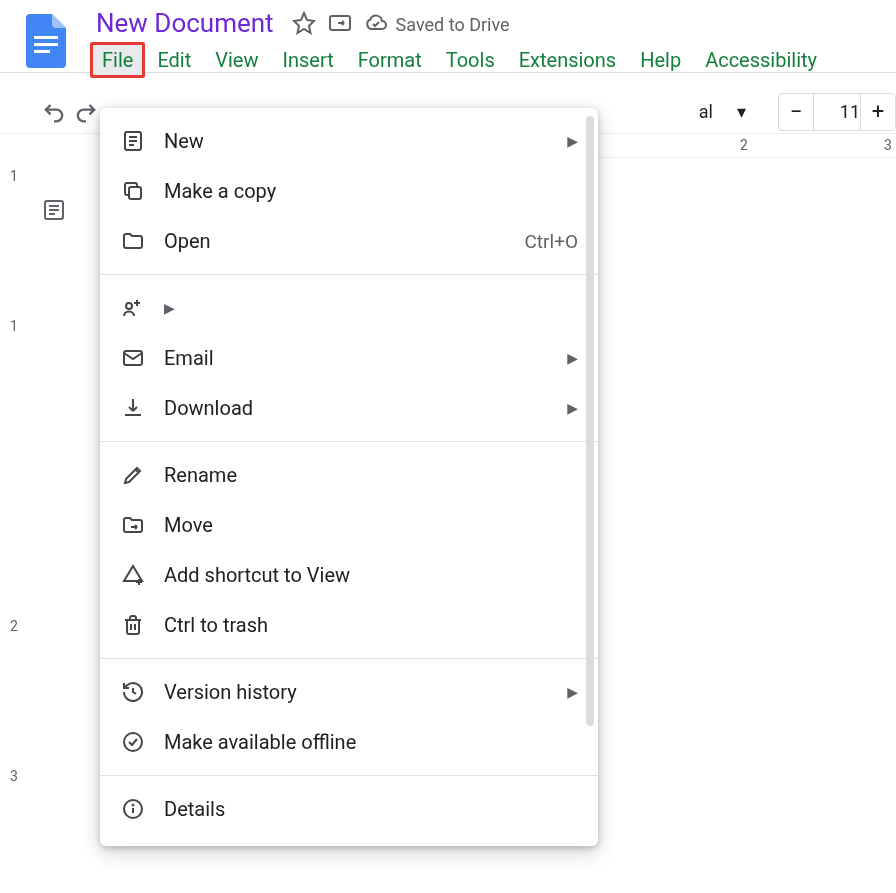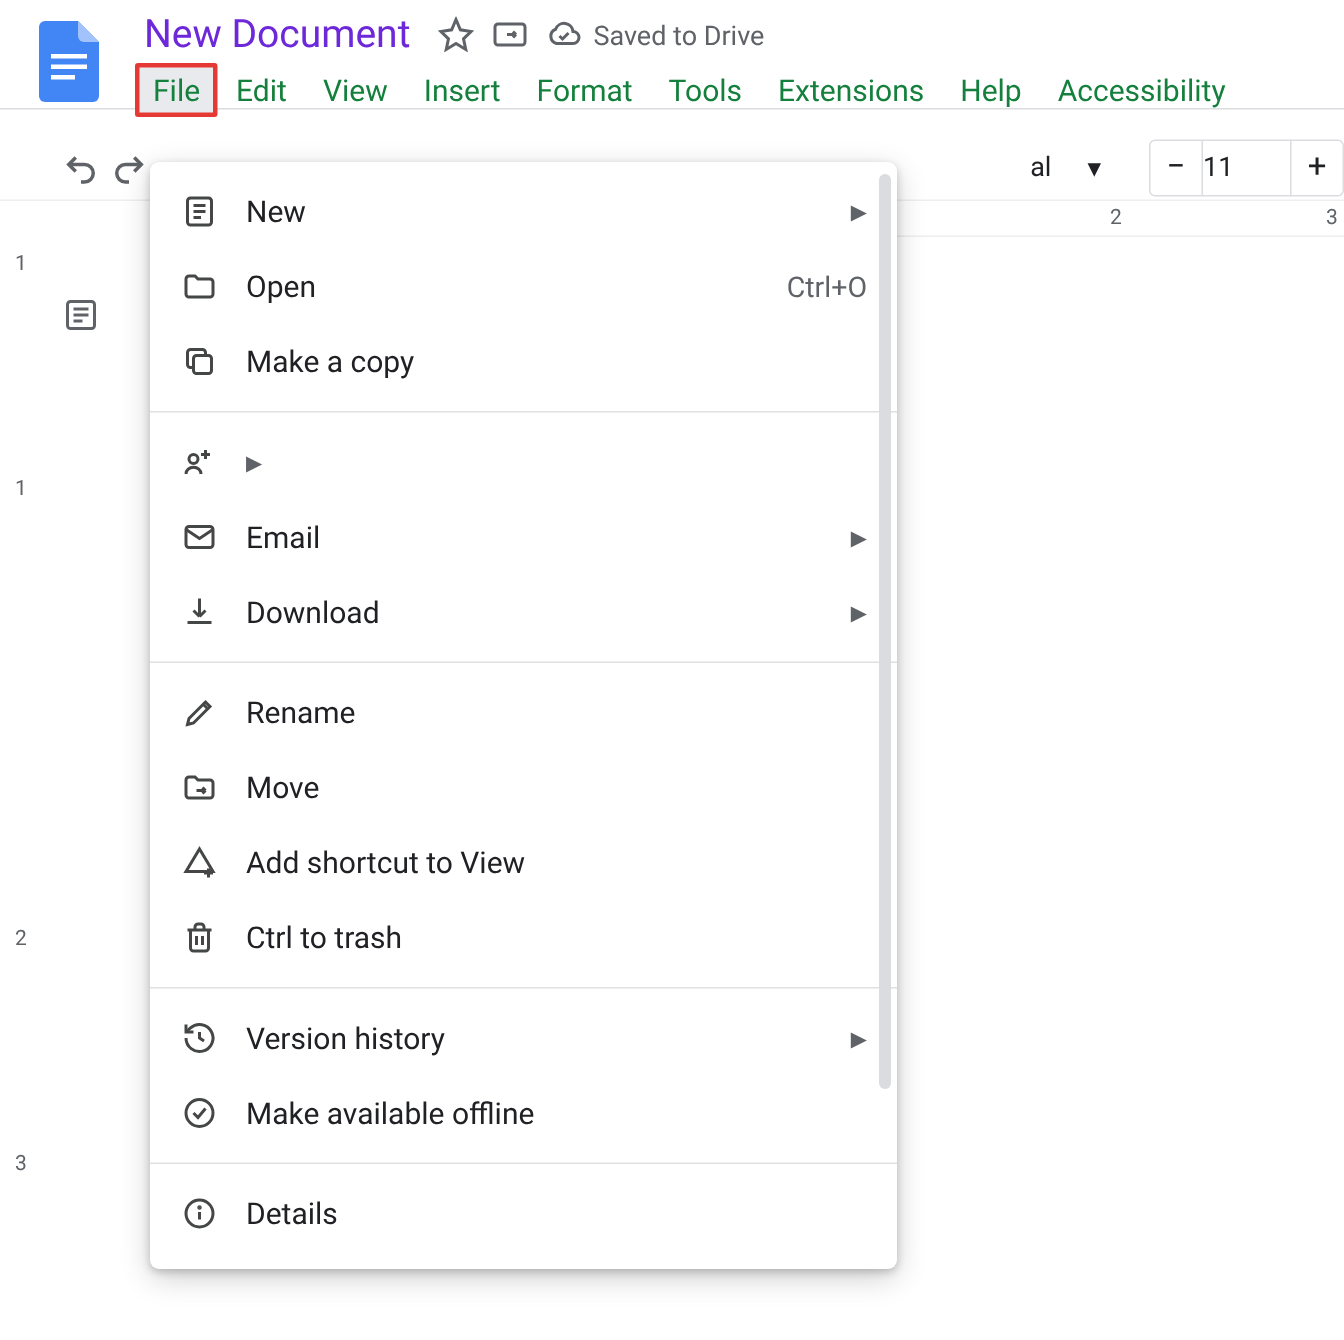--- a/index.html
+++ b/index.html
@@ -91,21 +91,21 @@
       color: #202124;
     }
     .font-size-box {
       display: flex;
       align-items: center;
       border: 1px solid #dadce0;
       border-radius: 4px;
       margin-left: 18px;
     }
     .fs-btn { width: 34px; height: 36px; display:flex; align-items:center; justify-content:center; color:#202124; font-size:22px; }
-    .fs-val { width: 60px; text-align:left; font-size:18px; border-left:1px solid #dadce0; border-right:1px solid #dadce0; line-height:36px; }
+    .fs-val { width: 48px; text-align:right; font-size:18px; border-left:1px solid #dadce0; border-right:1px solid #dadce0; line-height:36px; }
     .ruler {
       position: relative;
       height: 24px;
       background: #fff;
       margin-left: 300px;
       border-bottom: 1px solid #eee;
     }
     .ruler-tick {
       position: absolute;
       top: 3px;
@@ -290,34 +290,34 @@
             <line x1="8" y1="12" x2="16" y2="12" stroke="currentColor" stroke-width="2"></line>
             <line x1="8" y1="16" x2="13" y2="16" stroke="currentColor" stroke-width="2"></line>
           </svg>
         </span>
         <span class="dd-label">New</span>
         <span class="dd-arrow">▶</span>
       </div>
       <div class="dd-item">
         <span class="dd-icon">
           <svg viewBox="0 0 24 24" fill="none" stroke="currentColor" stroke-width="2">
+            <rect x="8" y="8" width="12" height="12" rx="2"></rect>
+            <path d="M16 8V6a2 2 0 0 0-2-2H6a2 2 0 0 0-2 2v8a2 2 0 0 0 2 2h2"></path>
+          </svg>
+        </span>
+        <span class="dd-label">Make a copy</span>
+      </div>
+      <div class="dd-item">
+        <span class="dd-icon">
+          <svg viewBox="0 0 24 24" fill="none" stroke="currentColor" stroke-width="2">
             <path d="M3 7a2 2 0 0 1 2-2h4l2 2h8a2 2 0 0 1 2 2v8a2 2 0 0 1-2 2H5a2 2 0 0 1-2-2V7z"></path>
           </svg>
         </span>
         <span class="dd-label">Open</span>
         <span class="dd-shortcut">Ctrl+O</span>
-      </div>
-      <div class="dd-item">
-        <span class="dd-icon">
-          <svg viewBox="0 0 24 24" fill="none" stroke="currentColor" stroke-width="2">
-            <rect x="8" y="8" width="12" height="12" rx="2"></rect>
-            <path d="M16 8V6a2 2 0 0 0-2-2H6a2 2 0 0 0-2 2v8a2 2 0 0 0 2 2h2"></path>
-          </svg>
-        </span>
-        <span class="dd-label">Make a copy</span>
       </div>
       <div class="dd-sep"></div>
       <div class="dd-item">
         <span class="dd-icon">
           <svg viewBox="0 0 24 24" fill="none" stroke="currentColor" stroke-width="2">
             <circle cx="8" cy="10" r="3"></circle>
             <path d="M3 20c0-2.5 2.2-4.5 5-4.5s5 2 5 4.5"></path>
             <line x1="16" y1="4" x2="16" y2="10"></line>
             <line x1="13" y1="7" x2="19" y2="7"></line>
           </svg>

